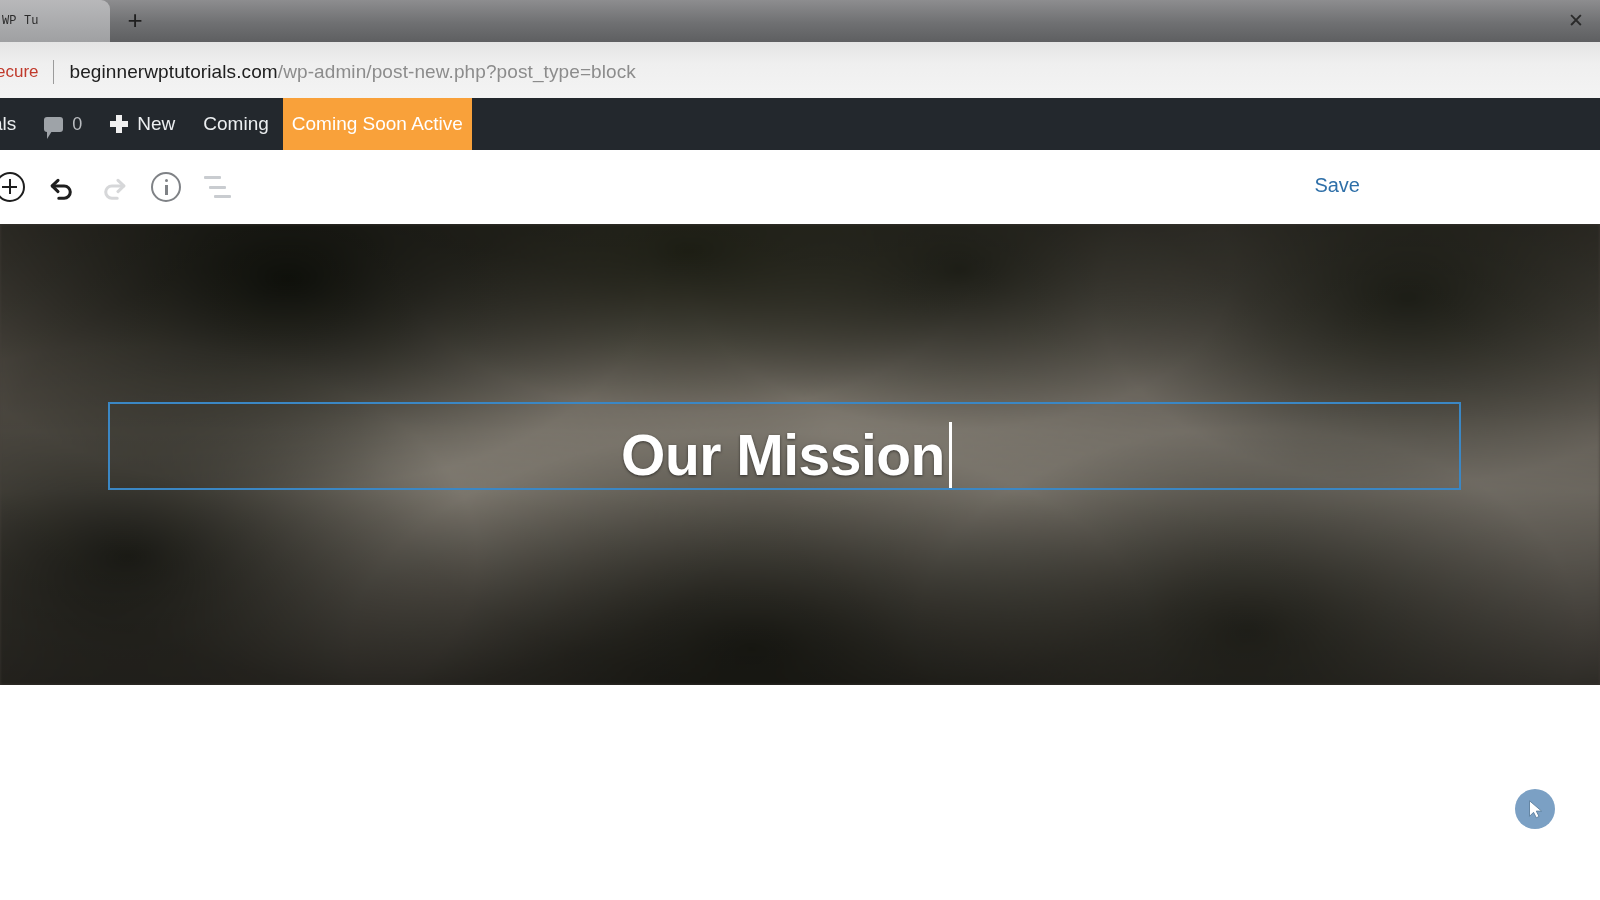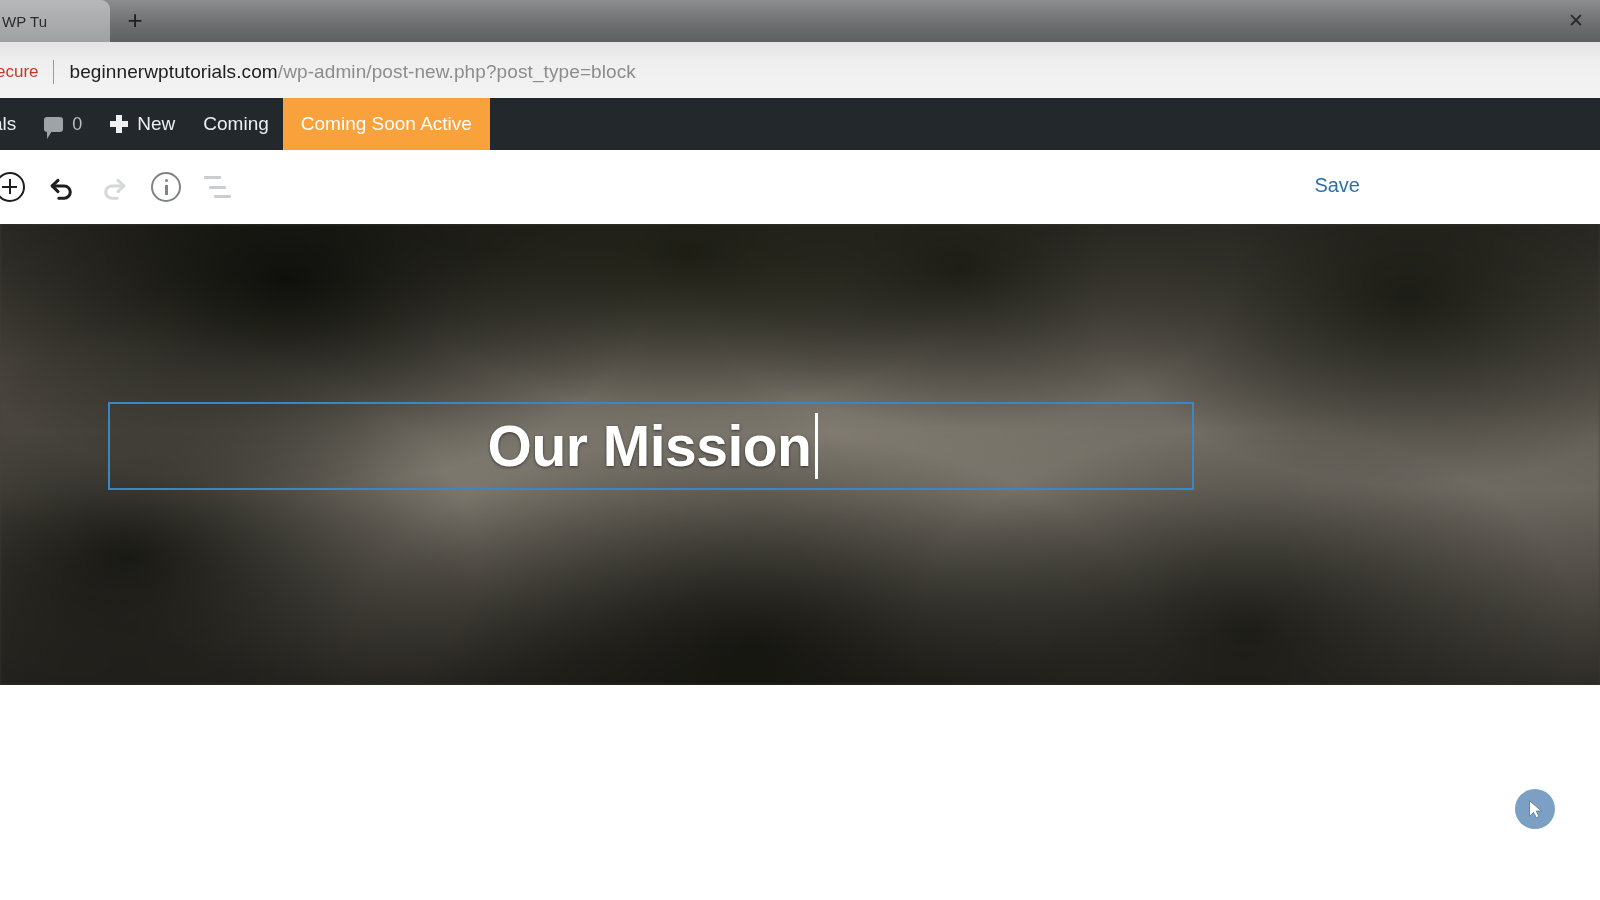--- a/index.html
+++ b/index.html
@@ -35,26 +35,27 @@
     width: 128px;
     height: 42px;
     background: linear-gradient(to bottom, #b8b8ba 0%, #a9aaac 60%, #9fa0a2 100%);
     border-top-left-radius: 9px;
     border-top-right-radius: 9px;
     display: flex;
     align-items: center;
     padding: 0 8px 0 20px;
   }
   .tab-title {
-    font-size: 15px;
+    font-size: 12px;
     color: #2b2b2b;
     white-space: nowrap;
     overflow: hidden;
     max-width: 58px;
     letter-spacing: .1px;
+    font-family: Liberation Mono, monospace;
   }
   .tab-close {
     position: absolute;
     right: 14px;
     top: 11px;
     width: 20px;
     height: 20px;
     color: #2a2a2a;
     font-size: 19px;
     line-height: 19px;
@@ -154,21 +155,21 @@
     content: "";
     position: absolute;
     background: #f0f0f0;
   }
   .plus-glyph::before { left: 0; top: 6px; width: 18px; height: 6px; }
   .plus-glyph::after  { top: 0; left: 6px; width: 6px; height: 18px; }
 
   .ab-badge {
     display: flex;
     align-items: center;
-    padding: 0 18px;
+    padding: 0 9px;
     background: #f9a13a;
     color: #ffffff;
     font-size: 19px;
     white-space: nowrap;
     cursor: pointer;
   }
 
   
   .editor-toolbar {
     position: absolute;
@@ -279,25 +280,25 @@
   .hero-veil {
     position: absolute;
     inset: 0;
     background: linear-gradient(to bottom, rgba(0,0,0,.18) 0%, rgba(0,0,0,.02) 45%, rgba(0,0,0,.22) 100%);
   }
 
   .title-block {
     position: absolute;
     left: 108px;
     top: 178px;
-    width: 1086px;
+    width: 1353px;
     height: 88px;
     border: 2px solid #3b87c4;
     display: flex;
-    align-items: center;
+    align-items: flex-end;
     justify-content: center;
     cursor: text;
   }
   .title-text {
     font-size: 57px;
     font-weight: 700;
     color: #ffffff;
     letter-spacing: -.5px;
     text-shadow: 0 1px 3px rgba(0,0,0,.55);
     white-space: nowrap;

